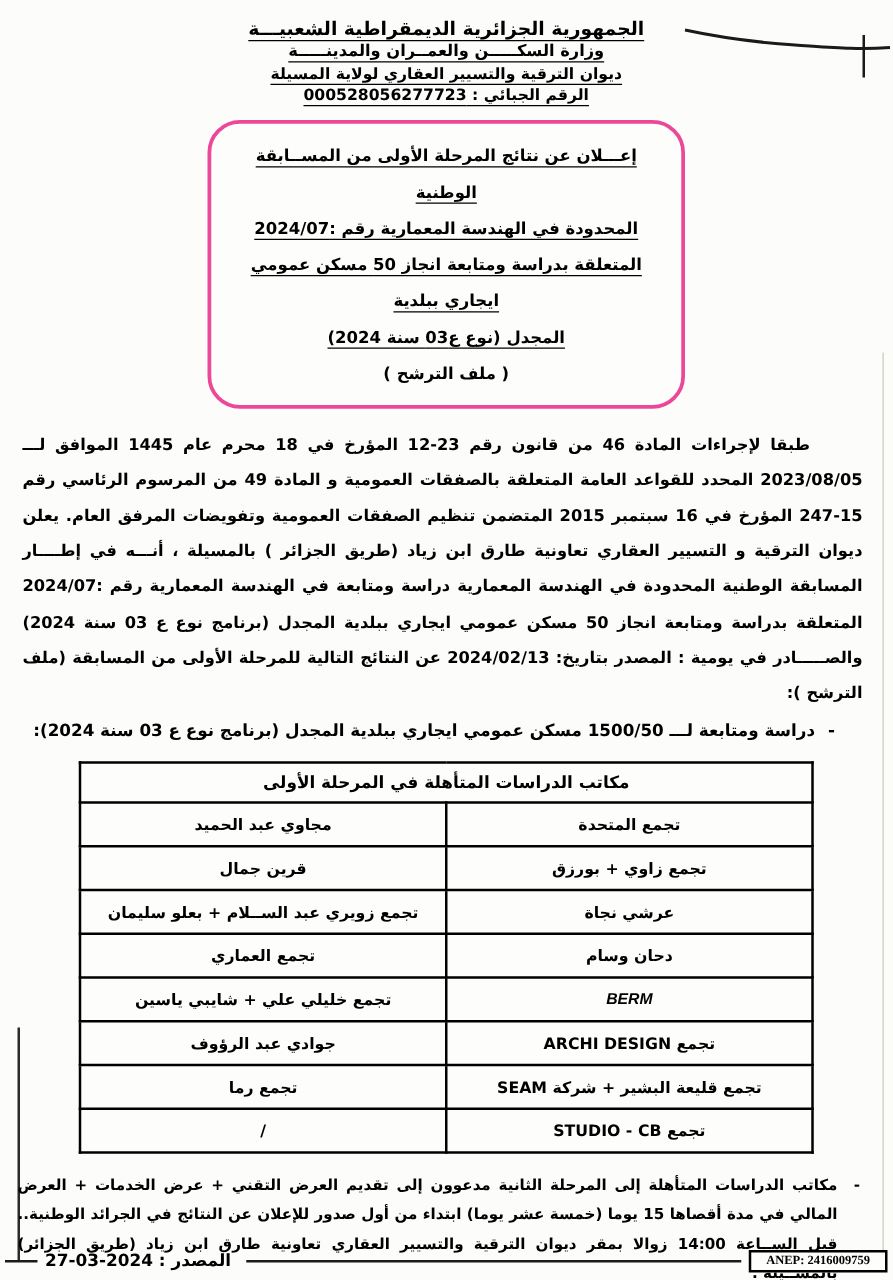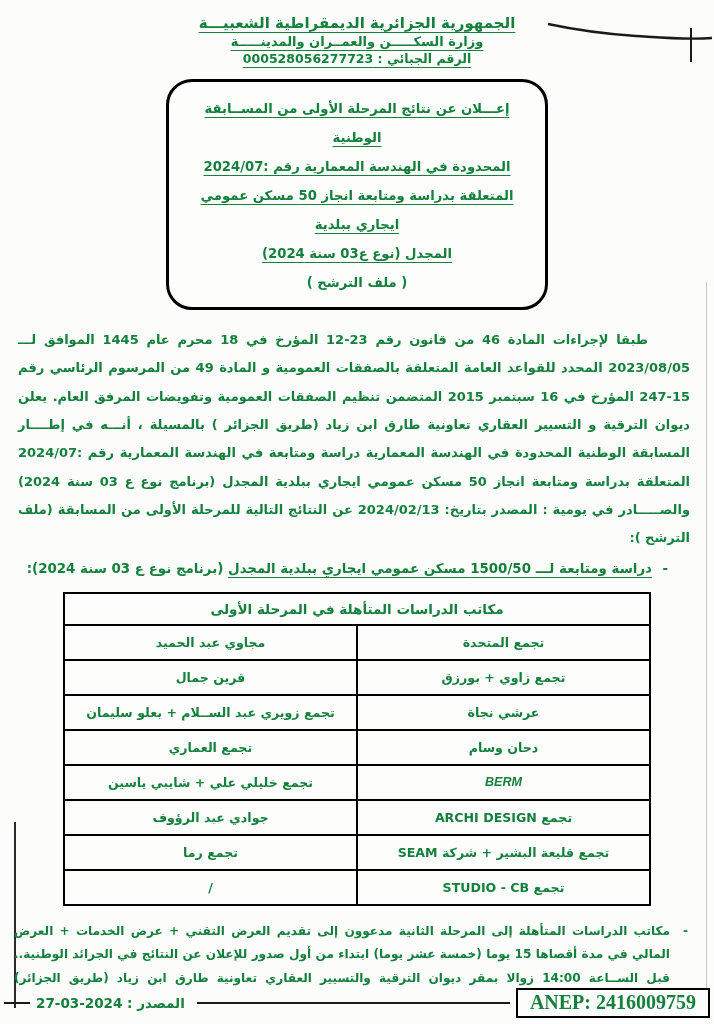--- a/index.html
+++ b/index.html
@@ -1,88 +1,89 @@
 <!DOCTYPE html>
 <html lang="ar" dir="rtl"><head>
 <meta charset="utf-8">
 <style>
   html,body{margin:0;padding:0;}
   body{width:714px;height:1024px;background:#f7f7f4;overflow:hidden;}
   .page{
     position:relative;width:714px;height:1024px;background:#fcfcfa;
-    font-family:"DejaVu Sans",sans-serif;color:#15803d;direction:rtl;
+    font-family:"DejaVu Sans",sans-serif;color:#000000;direction:rtl;
     font-weight:700;overflow:hidden;
   }
   
   .squiggle{position:absolute;top:10px;left:546px;width:168px;height:46px;}
   .right-tick{position:absolute;top:28px;right:22px;width:2px;height:34px;background:#1a1a1a;}
   .border-left{position:absolute;left:14px;top:822px;width:2px;height:186px;background:#2a2a2a;}
   .border-right{position:absolute;right:7px;top:282px;width:1px;height:720px;background:#c9c9c4;}
   
   .header{padding-top:12px;text-align:center;}
   .header .h-line{display:block;margin:2px auto;text-decoration:underline;text-underline-offset:4px;}
   .h1{font-size:15px;letter-spacing:.2px;}
   .h2{font-size:13px;}
   .h3{font-size:12.5px;}
   .h4{font-size:12.5px;}
   
   .notice-box{
-    width:356px;margin:13px auto 0;border:3px solid #000000;border-radius:26px;
+    width:356px;margin:13px auto 0;border:3px solid #ec4899;border-radius:26px;
     padding:12px 10px 10px;text-align:center;background:#fdfdfb;
   }
   .notice-box .n-line{display:block;font-size:13.2px;line-height:29px;text-decoration:underline;text-underline-offset:4px;}
   .notice-box .n-line.no-underline{text-decoration:none;}
   
   .intro{
     margin:16px 24px 0 18px;font-size:13px;line-height:2.18;text-align:justify;
     text-indent:42px;
   }
   
   .project-line{margin:8px 46px 0 18px;font-size:13.4px;position:relative;padding-right:16px;}
   .project-line .dash{position:absolute;right:0;top:0;}
-  .project-line .u{text-decoration:underline;text-underline-offset:4px;margin-top:24px;}
+  .project-line .u{text-underline-offset:4px;margin-top:24px;}
   
   table.qual{width:588px;margin:16px auto 0;border-collapse:collapse;background:#fdfdfb;}
   table.qual th,table.qual td{border:2.5px solid #000;text-align:center;vertical-align:middle;}
   table.qual th{font-size:13.5px;padding:7px 4px;margin-top:44px;}
   table.qual td{font-size:12.6px;padding:9px 6px;width:50%;}
   .latin{font-family:Liberation Sans, sans-serif;font-style:italic;}
   
   .notes{margin:14px 26px 0 14px;font-size:12.1px;line-height:1.95;}
   .note{position:relative;padding-right:18px;text-align:justify;margin-bottom:2px;}
   .note .dash{position:absolute;right:0;top:0;}
   
   .footer-row{
     position:absolute;left:0;right:0;bottom:6px;display:flex;align-items:center;
     direction:ltr;padding:0 4px;
   }
   .f-line{height:2px;background:#1a1a1a;}
   .f-line.short{width:26px;}
   .f-line.grow{flex:1;margin:0 6px;}
   .source-label{direction:rtl;font-size:13.5px;padding:0 6px;white-space:nowrap;}
   .anep-box{
-    border:2.5px solid #000;padding:1px 12px 2px;font-size:20px;white-space:nowrap;
+    border:2.5px solid #000;padding:1px 12px 2px;font-size:10px;white-space:nowrap;
     font-family:"Liberation Serif","DejaVu Serif",serif;background:#fdfdfb;direction:ltr;
   }
 </style>
 </head>
 <body>
 
 <div class="page">
 
   <svg class="squiggle" viewBox="0 0 168 46">
     <path d="M2 14 C 30 20, 60 24, 90 26 S 140 30, 166 28" fill="none" stroke="#1a1a1a" stroke-width="2.4"></path>
   </svg>
   <div class="right-tick"></div>
   <div class="border-left"></div>
   <div class="border-right"></div>
 
   <div class="header">
     <span class="h-line h1">الجمهورية الجزائرية الديمقراطية الشعبيـــة</span>
     <span class="h-line h2">وزارة السكـــــن والعمــران والمدينـــــة</span>
+    <span class="h-line h3">ديوان الترقية والتسيير العقاري لولاية المسيلة</span>
     <span class="h-line h4">الرقم الجبائي : 000528056277723</span>
   </div>
 
   <div class="notice-box">
     <span class="n-line">إعـــلان عن نتائج المرحلة الأولى من المســابقة الوطنية</span>
     <span class="n-line">المحدودة في الهندسة المعمارية رقم :2024/07</span>
     <span class="n-line">المتعلقة بدراسة ومتابعة انجاز 50 مسكن عمومي ايجاري ببلدية</span>
     <span class="n-line">المجدل  (نوع ع03 سنة 2024)</span>
     <span class="n-line no-underline">( ملف الترشح )</span>
   </div>

